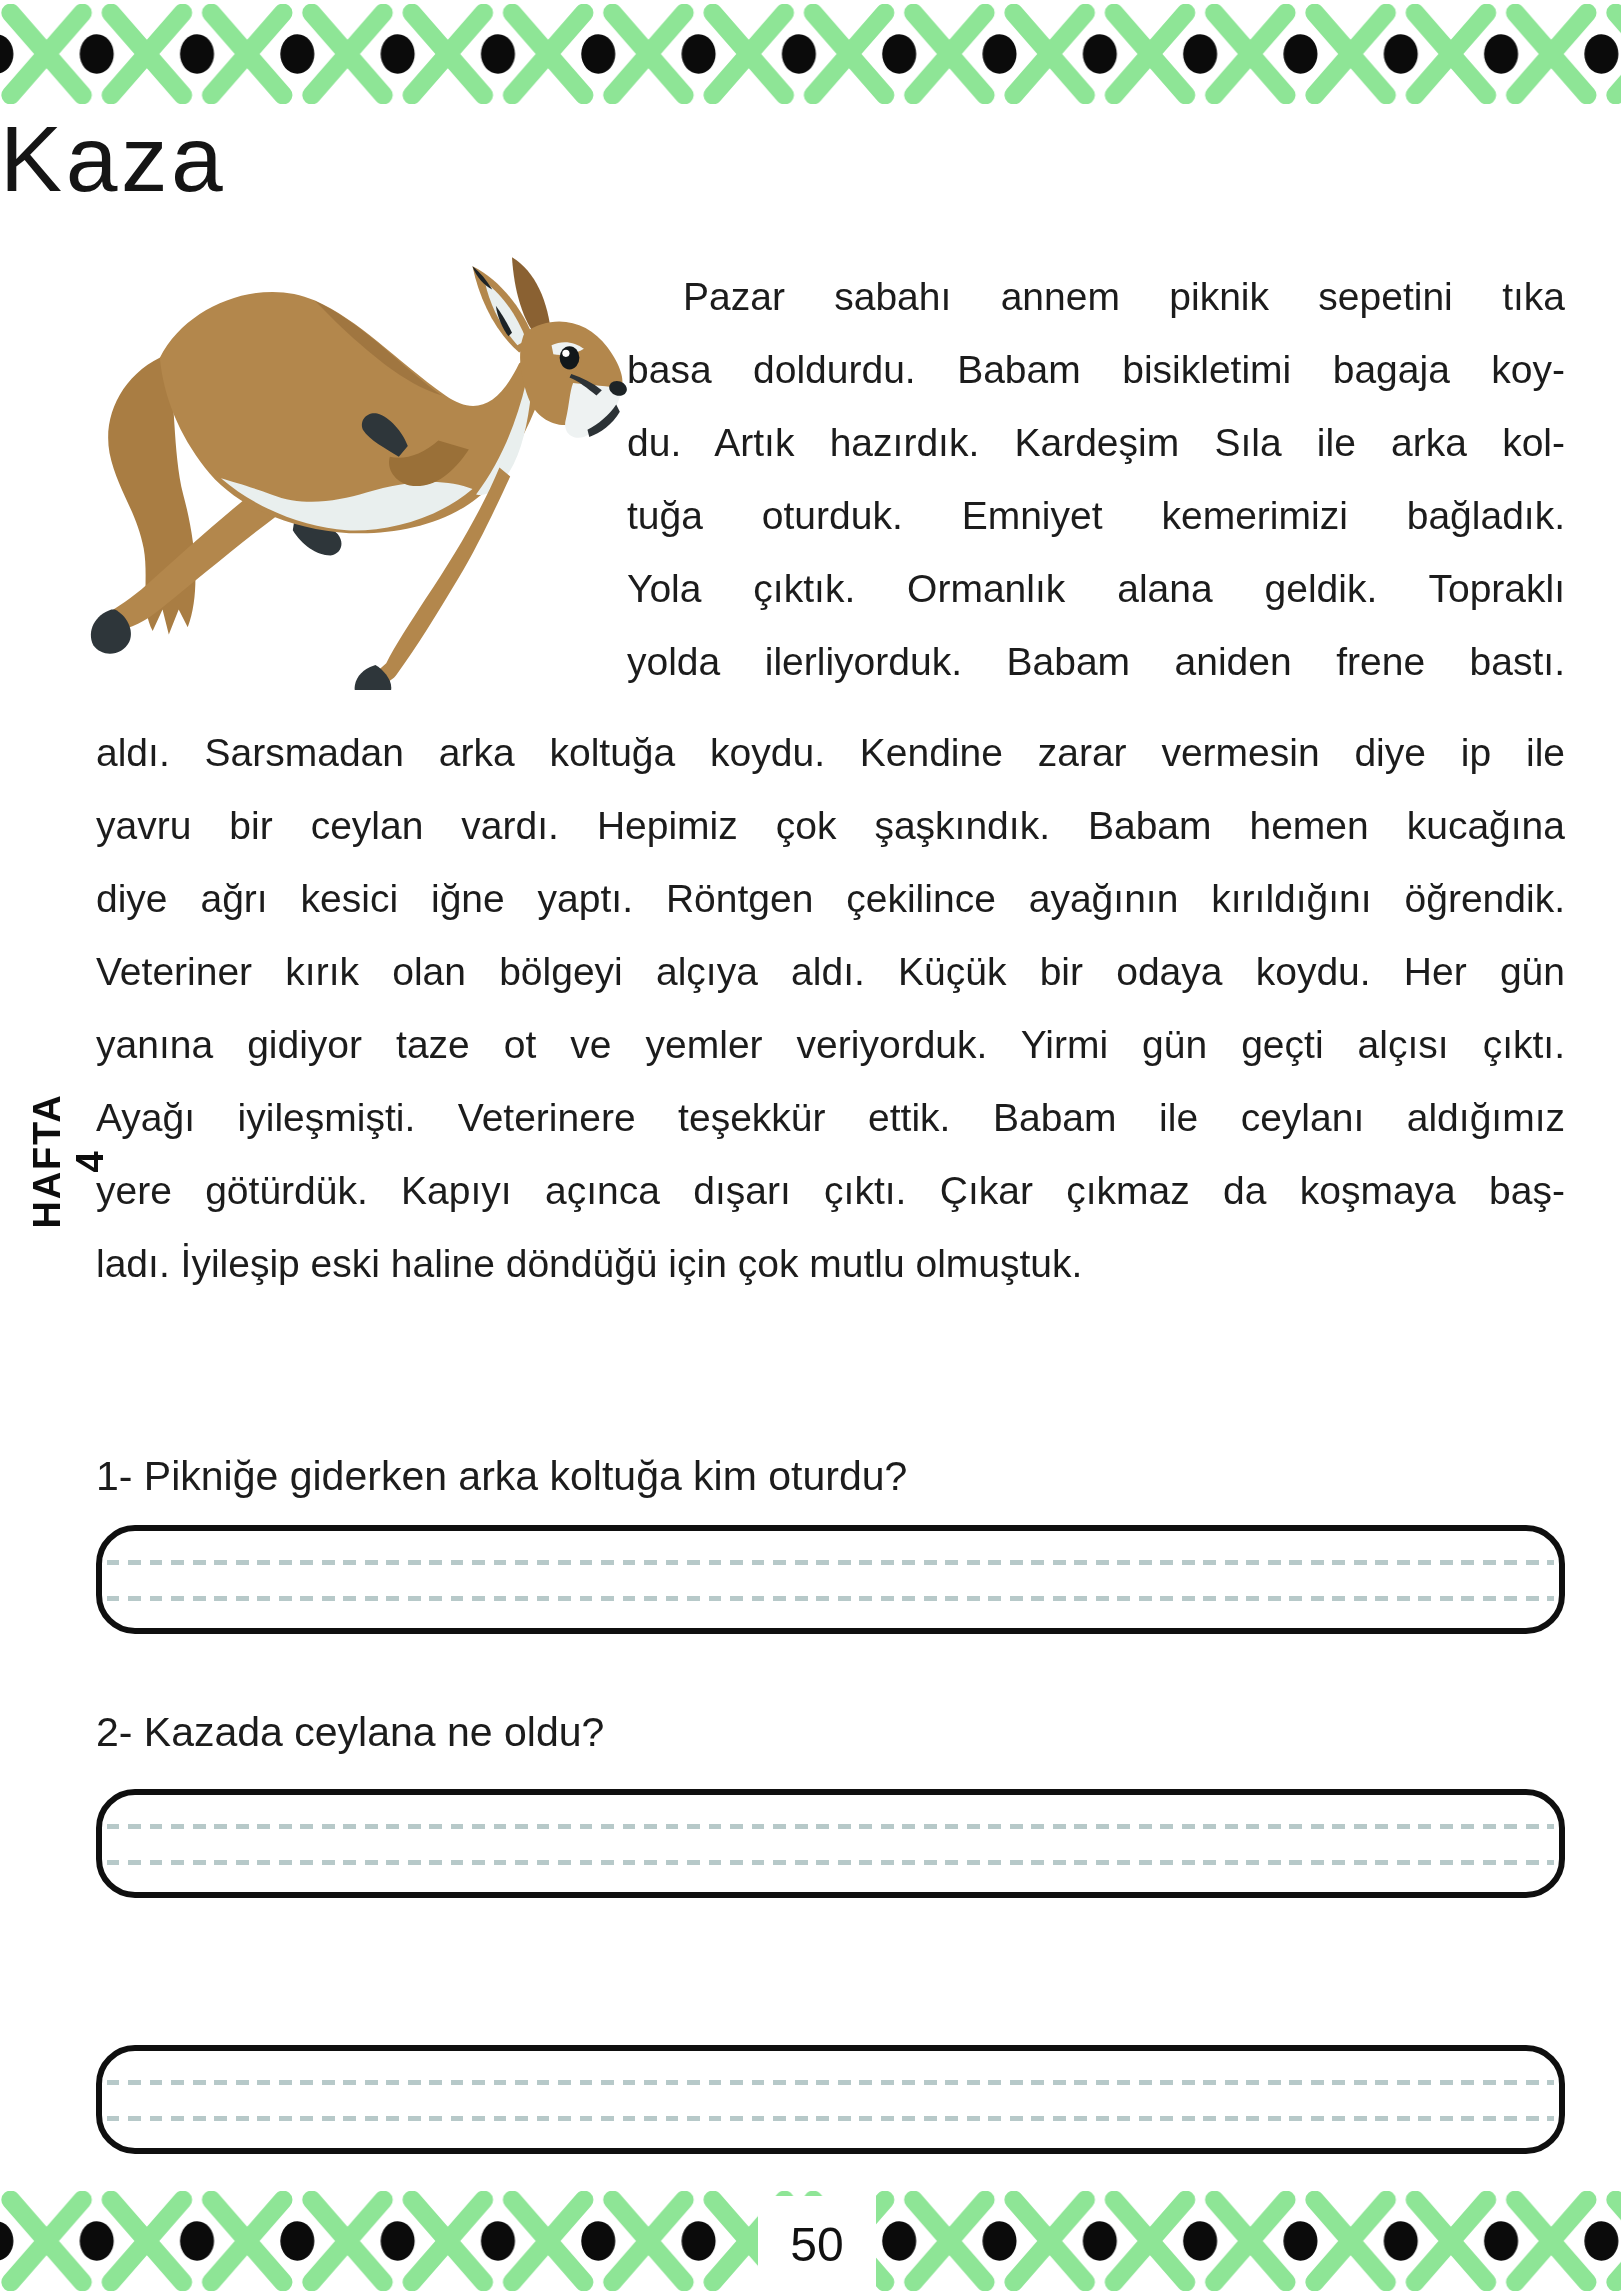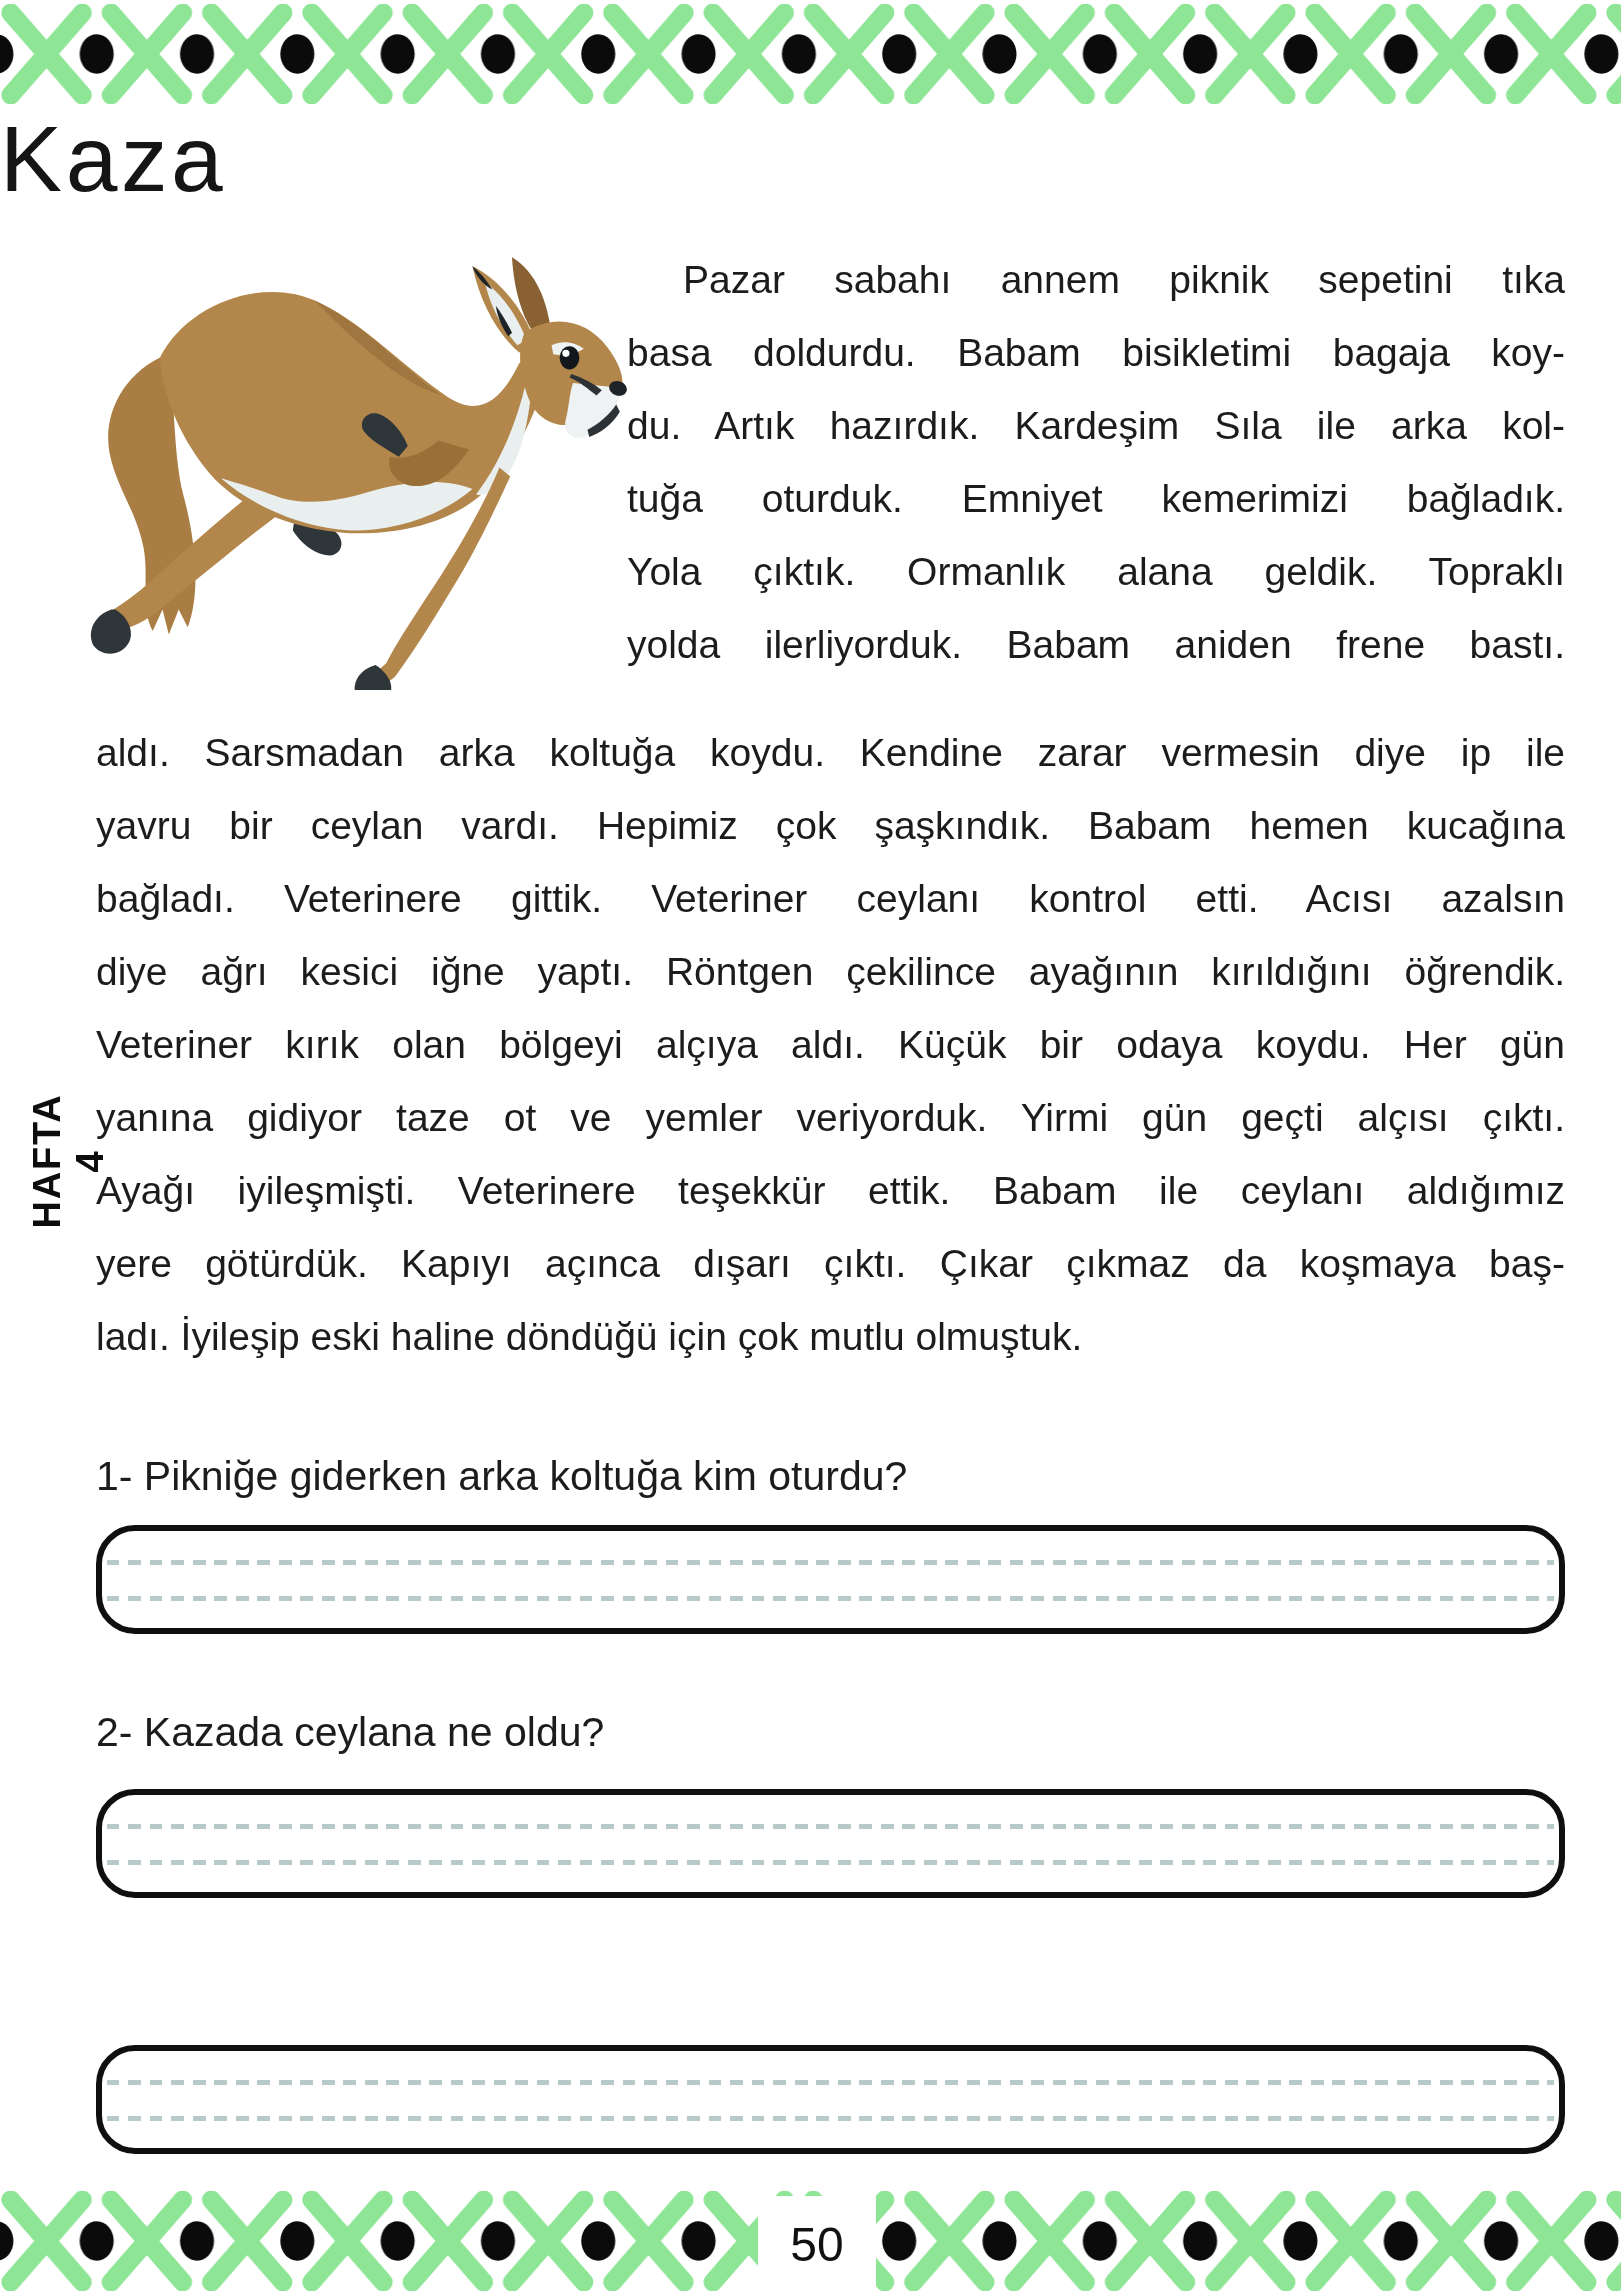--- a/index.html
+++ b/index.html
@@ -24,21 +24,21 @@
   }
 
   .illustration { position:absolute; left:70px; top:253px; width:557px; height:437px; }
 
   .story-line {
     font-size:39px; line-height:73px; white-space:nowrap;
     text-align:justify; text-align-last:justify;
     color:#1c1c1c;
   }
   .story-line { white-space:normal; }
-  .story-right { position:absolute; left:627px; top:243px; width:938px; }
+  .story-right { position:absolute; left:627px; top:260px; width:938px; }
   .story-right .line-1 { padding-left:56px; }
   .story-full { position:absolute; left:96px; top:716px; width:1469px; }
   .story-full .last { text-align-last:left; }
 
   .week-label {
     position:absolute; left:-7.2px; top:1118px; width:152px;
     transform:rotate(-90deg);
     text-align:center;
     font-size:38px; font-weight:800; letter-spacing:1.8px; color:#0d0d0d;
   }
@@ -135,21 +135,20 @@
     <div class="story-line">basa doldurdu. Babam bisikletimi bagaja koy-</div>
     <div class="story-line">du. Artık hazırdık. Kardeşim Sıla ile arka kol-</div>
     <div class="story-line">tuğa oturduk. Emniyet kemerimizi bağladık.</div>
     <div class="story-line">Yola çıktık. Ormanlık alana geldik. Topraklı</div>
     <div class="story-line">yolda ilerliyorduk. Babam aniden frene bastı.</div>
   </div>
 
   <div class="story-full">
     <div class="story-line">aldı. Sarsmadan arka koltuğa koydu. Kendine zarar vermesin diye ip ile</div>
     <div class="story-line">yavru bir ceylan vardı. Hepimiz çok şaşkındık. Babam hemen kucağına</div>
-    <div class="story-line">bağladı. Veterinere gittik. Veteriner ceylanı kontrol etti. Acısı azalsın</div>
     <div class="story-line">diye ağrı kesici iğne yaptı. Röntgen çekilince ayağının kırıldığını öğrendik.</div>
     <div class="story-line">Veteriner kırık olan bölgeyi alçıya aldı. Küçük bir odaya koydu. Her gün</div>
     <div class="story-line">yanına gidiyor taze ot ve yemler veriyorduk. Yirmi gün geçti alçısı çıktı.</div>
     <div class="story-line">Ayağı iyileşmişti. Veterinere teşekkür ettik. Babam ile ceylanı aldığımız</div>
     <div class="story-line">yere götürdük. Kapıyı açınca dışarı çıktı. Çıkar çıkmaz da koşmaya baş-</div>
     <div class="story-line last">ladı. İyileşip eski haline döndüğü için çok mutlu olmuştuk.</div>
   </div>
 
   <div class="week-label">HAFTA 4</div>
 

